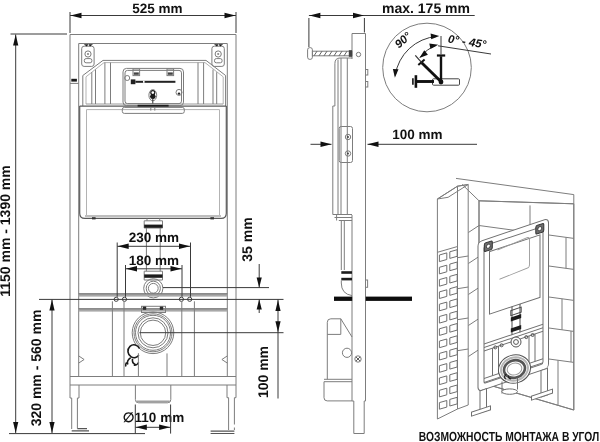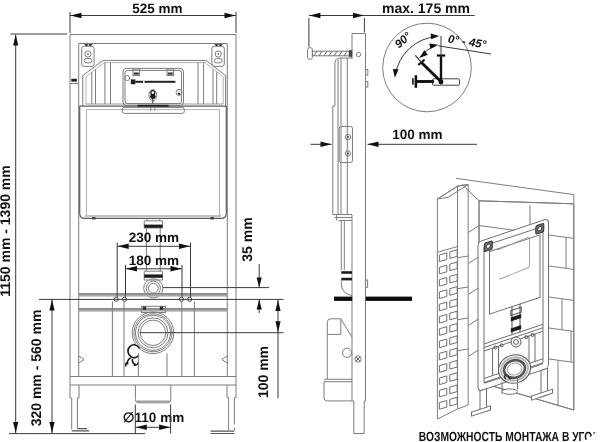--- a/index.html
+++ b/index.html
@@ -1,16 +1,16 @@
 <!DOCTYPE html>
 <html><head>
 <meta charset="utf-8">
 <style>
 html,body{margin:0;padding:0;background:#fff;}
-#wrap{position:relative;width:600px;height:442px;background:#fff;overflow:hidden;border-radius:24px;}
+#wrap{position:relative;width:600px;height:442px;background:#fff;overflow:hidden;}
 svg{position:absolute;top:0;left:0;}
 text{font-family:"Liberation Sans",sans-serif;font-weight:bold;fill:#111;-webkit-font-smoothing:antialiased;text-rendering:geometricPrecision;}
 .ln{stroke:#7d7d7d;stroke-width:1;fill:none;}
 .lt{stroke:#9a9a9a;stroke-width:1;fill:none;}
 .dk{stroke:#1a1a1a;fill:none;}
 .dim{stroke:#3a3a3a;stroke-width:1;fill:none;}
 .ar{fill:#111;stroke:none;}
 </style>
 </head>
 <body>

